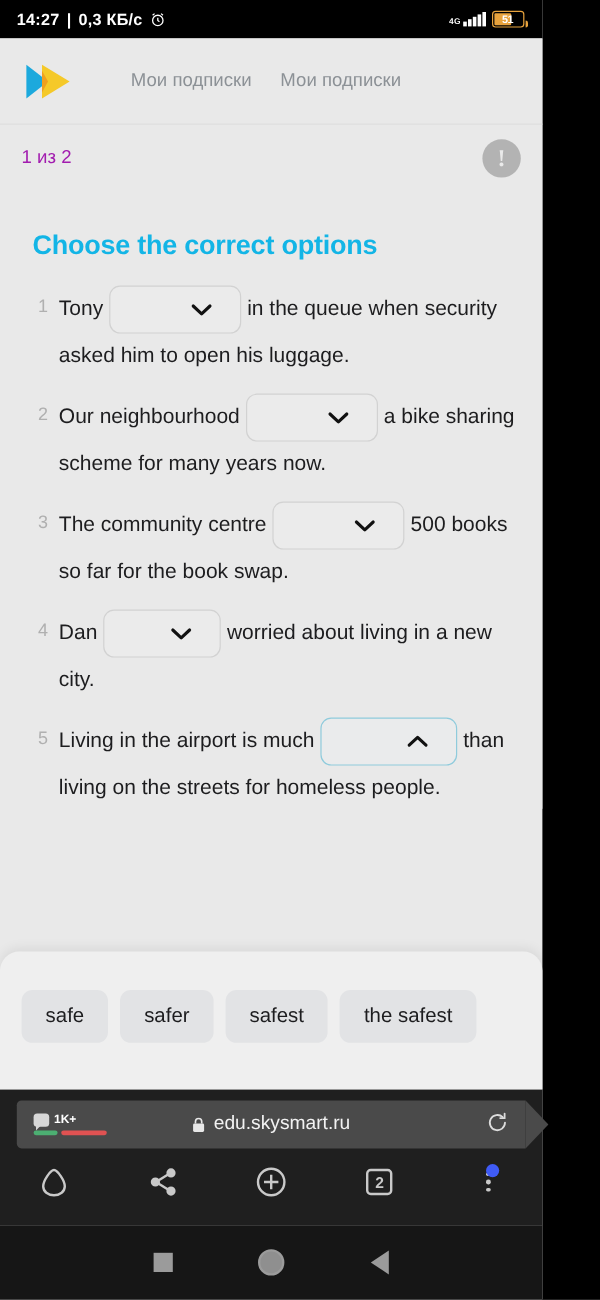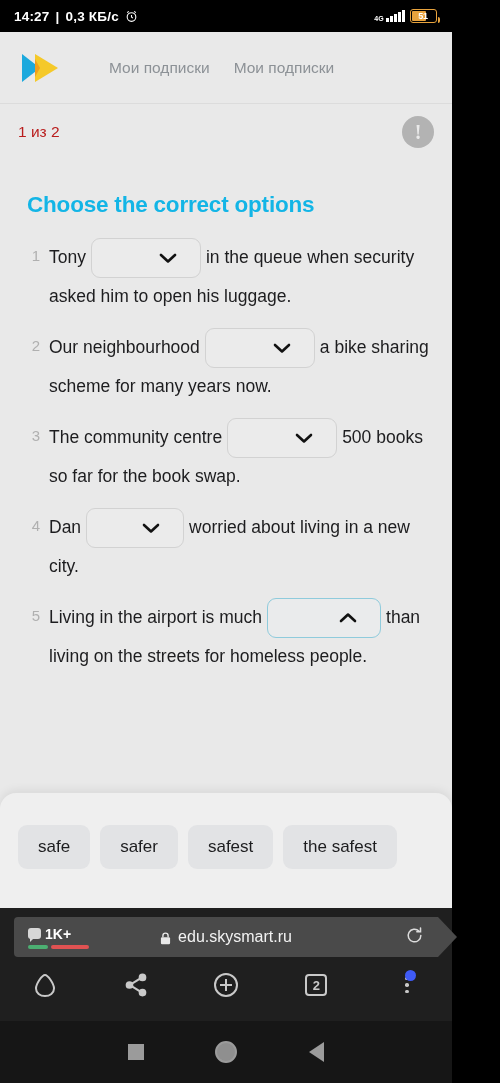--- a/index.html
+++ b/index.html
@@ -46,21 +46,21 @@
     padding-left: 18px; border-bottom: 1px solid #dcdcdc;
   }
   .logo { width: 46px; height: 34px; position: relative; flex: none; }
   .nav { display: flex; align-items: center; gap: 24px; margin-left: 45px; }
   .nav a { color: #8c9196; font-size: 15.5px; text-decoration: none; white-space: nowrap; }
 
   .progress-row {
     height: 56px; display: flex; align-items: center; justify-content: space-between;
     padding: 0 18px 0 18px; background:#e9e9e9;
   }
-  .progress-label { color: #b91c1c; font-size: 15.5px; }
+  .progress-label { color: #a21caf; font-size: 15.5px; }
   .alert-circle {
     width: 32px; height: 32px; border-radius: 50%; background: #b3b3b3;
     display:flex; align-items:center; justify-content:center;
     color:#eaeaea; font-size: 20px; font-weight: bold; line-height: 1;
     font-family: "Liberation Serif", serif;
   }
 
   
   .exercise { padding: 18px 20px 0 22px; background:#e9e9e9; }
   .ex-title {
@@ -103,21 +103,21 @@
     height: 40px; background: #4a4a4a; position: relative;
     display: flex; align-items: center; padding: 0 14px;
     border-radius: 4px 0 0 4px;
   }
   .urlbar:after {
     content: ""; position: absolute; right: -19px; top: 0;
     border-top: 20px solid transparent; border-bottom: 20px solid transparent;
     border-left: 19px solid #4a4a4a;
   }
   .chat-badge { display:flex; flex-direction: column; align-items: flex-start; gap: 3px; }
-  .chat-row { display:flex; align-items:center; gap: 4px; color:#fff; font-size: 14px; font-weight: bold; }
+  .chat-row { display:flex; align-items:center; gap: 4px; color:#fff; font-size: 10px; font-weight: bold; }
   .bubble { width: 13px; height: 11px; background:#d7d7d7; border-radius: 3px; position: relative; }
   .bubble:after { content:""; position:absolute; left:2px; bottom:-3px; border-left:4px solid #d7d7d7; border-bottom:4px solid transparent; }
   .bars2 { display:flex; gap: 3px; }
   .bars2 i { display:block; height: 4px; border-radius: 2px; }
   .bar-green { width: 20px; background:#4caf72; }
   .bar-red { width: 38px; background:#e05252; }
   .url-center { position:absolute; left:0; right:0; display:flex; align-items:center; justify-content:center; gap:7px; pointer-events:none;}
   .url-text { color:#f2f2f2; font-size: 16px; }
   .lock { width: 11px; height: 13px; position: relative; }
   .reload { margin-left: auto; color:#dcdcdc; font-size: 19px; line-height: 1; }

